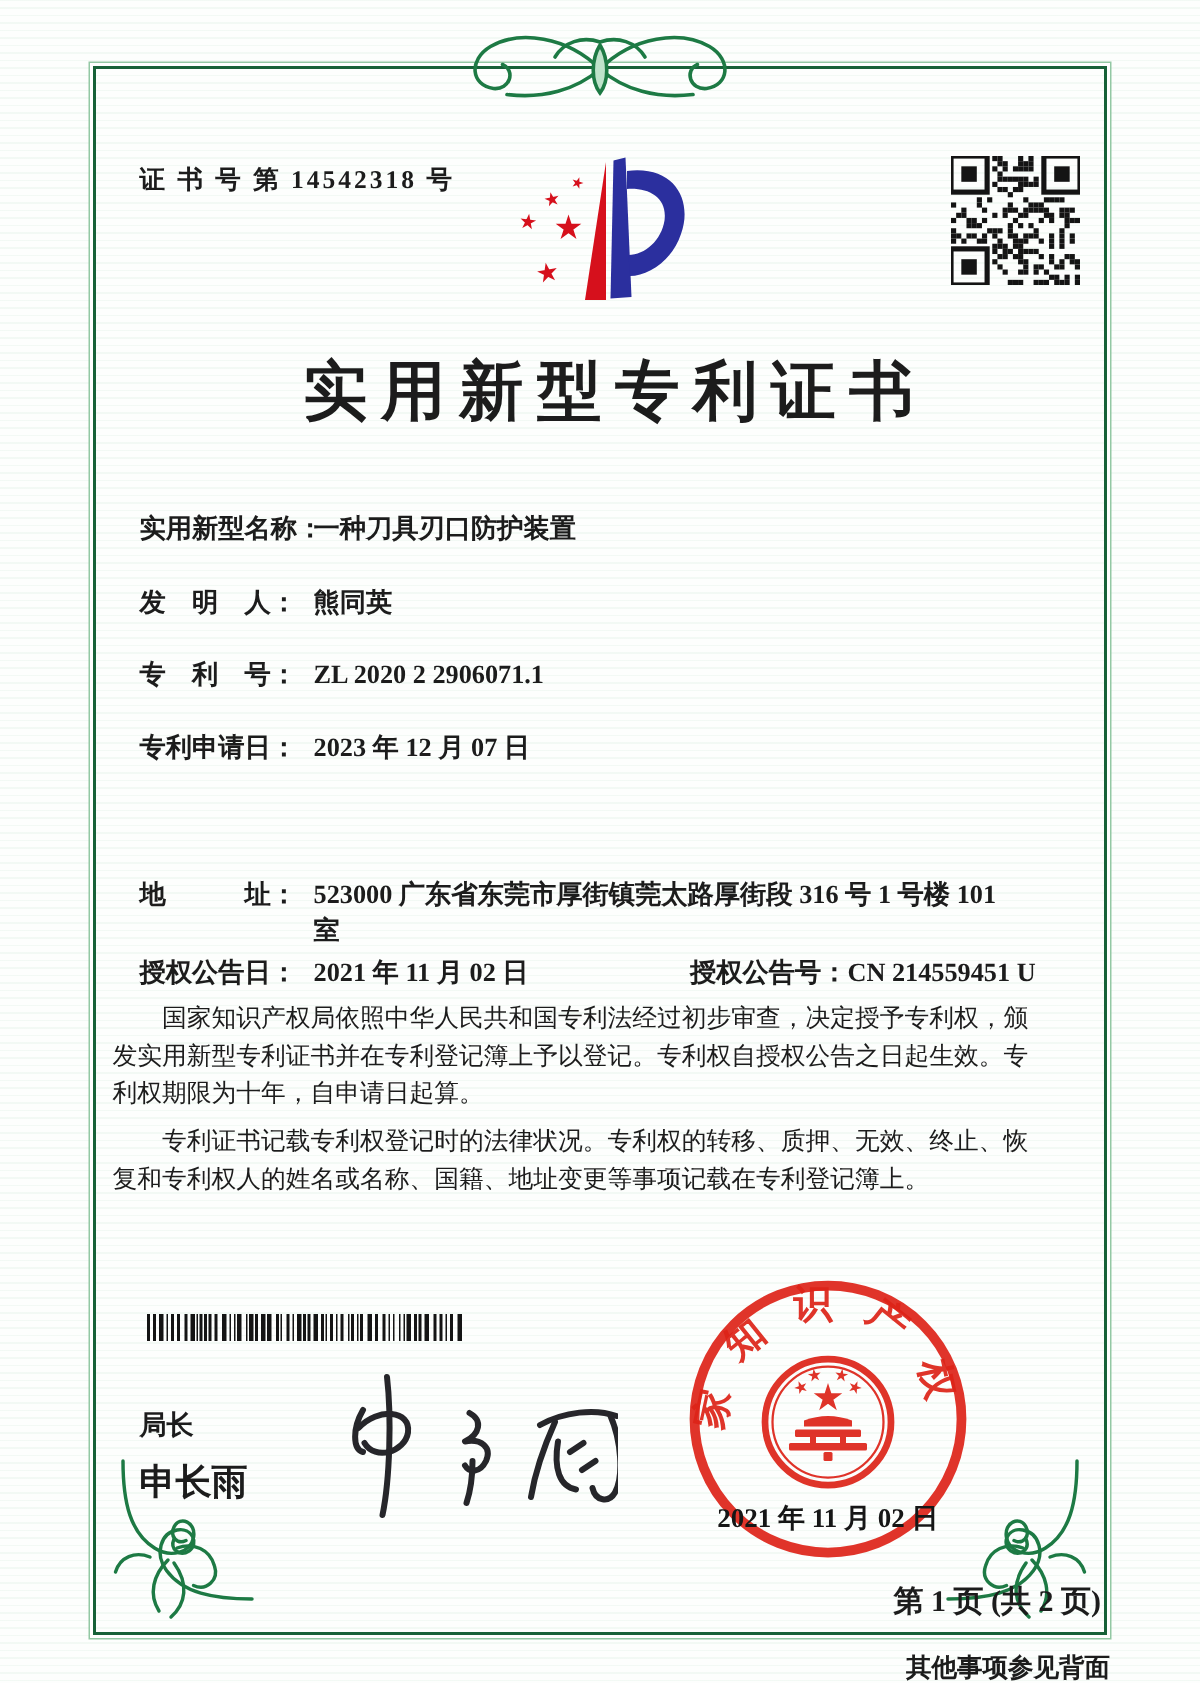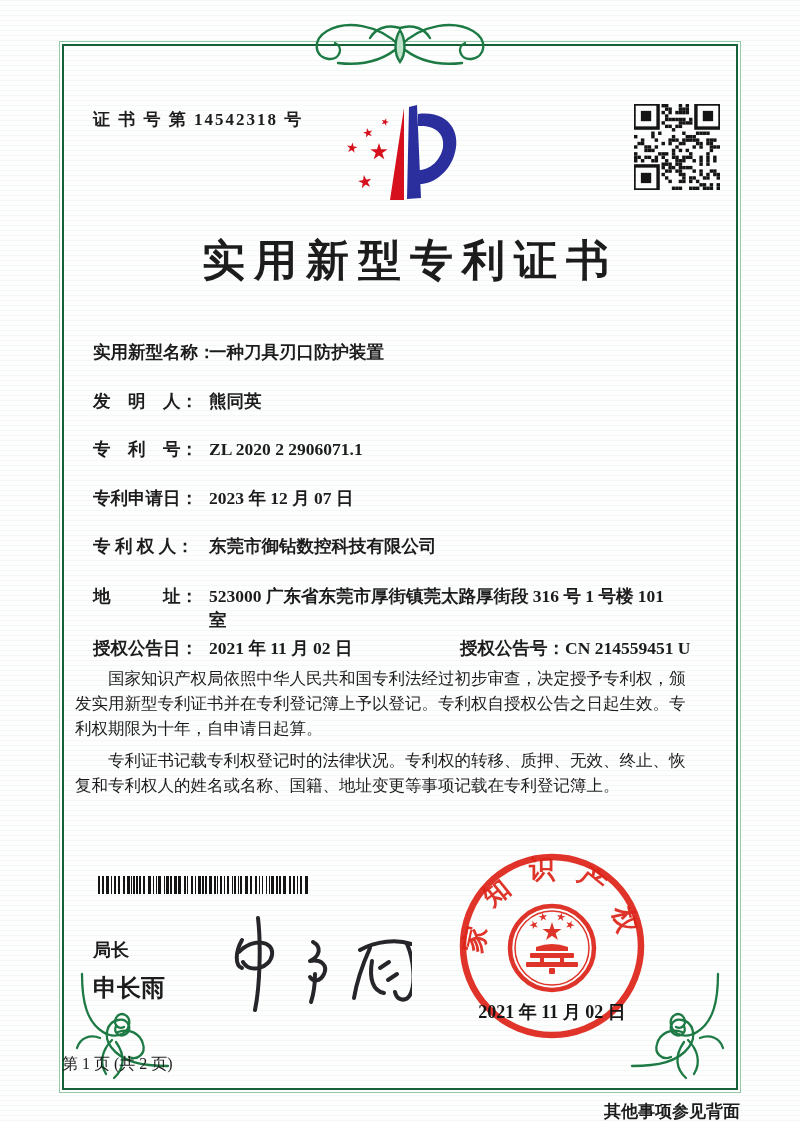--- a/index.html
+++ b/index.html
@@ -46,22 +46,22 @@
   .barcode{position:absolute;left:98px;top:876px;width:212px;height:18px;}
   .signer-role{position:absolute;left:93px;top:938px;font-size:18px;font-weight:600;}
   .signer-name{position:absolute;left:93px;top:972px;font-size:24px;font-weight:700;}
   .signature{position:absolute;left:212px;top:898px;width:200px;height:118px;}
   .seal{position:absolute;left:452px;top:846px;width:200px;height:200px;}
   .seal-date{
     position:absolute;left:447px;top:1000px;width:210px;text-align:center;
     font-size:18px;font-weight:700;color:#161616;white-space:pre;
   }
   .page-no{
-    position:absolute;left:62px;top:1054px;width:672px;text-align:left;
-    font-size:16px;font-weight:400;white-space:pre;
+    position:absolute;left:62px;top:1054px;width:672px;text-align:right;
+    font-size:20px;font-weight:700;white-space:pre;
   }
   .back-note{
     position:absolute;left:0;top:1100px;width:740px;text-align:right;
     font-size:17px;font-weight:600;
   }
   .ornament-top{position:absolute;left:272px;top:16px;width:256px;height:62px;}
   .ornament-br{position:absolute;left:626px;top:968px;width:110px;height:122px;}
   .ornament-bl{position:absolute;left:64px;top:968px;width:110px;height:122px;}
 </style>
 </head>
@@ -312,24 +312,20 @@
     <span class="fvalue">熊同英</span>
   </div>
   <div class="field-row" style="top:437px">
     <span class="flabel">专　利　号：</span>
     <span class="fvalue">ZL 2020 2 2906071.1</span>
   </div>
   <div class="field-row" style="top:486px">
     <span class="flabel">专利申请日：</span>
     <span class="fvalue">2023 年 12 月 07 日</span>
   </div>
-  <div class="field-row" style="top:534px">
-    <span class="flabel">专 利 权 人：</span>
-    <span class="fvalue">东莞市御钻数控科技有限公司</span>
-  </div>
   <div class="field-row addr" style="top:584px">
     <span class="flabel">地　　　址：</span>
     <span class="fvalue">523000 广东省东莞市厚街镇莞太路厚街段 316 号 1 号楼 101 室</span>
   </div>
   <div class="field-row" style="top:636px;width:620px">
     <span class="flabel">授权公告日：</span>
     <span class="fvalue">2021 年 11 月 02 日</span>
     <span class="grant-group">
       <span class="flabel" style="width:auto">授权公告号：</span>
       <span class="fvalue">CN 214559451 U</span>

